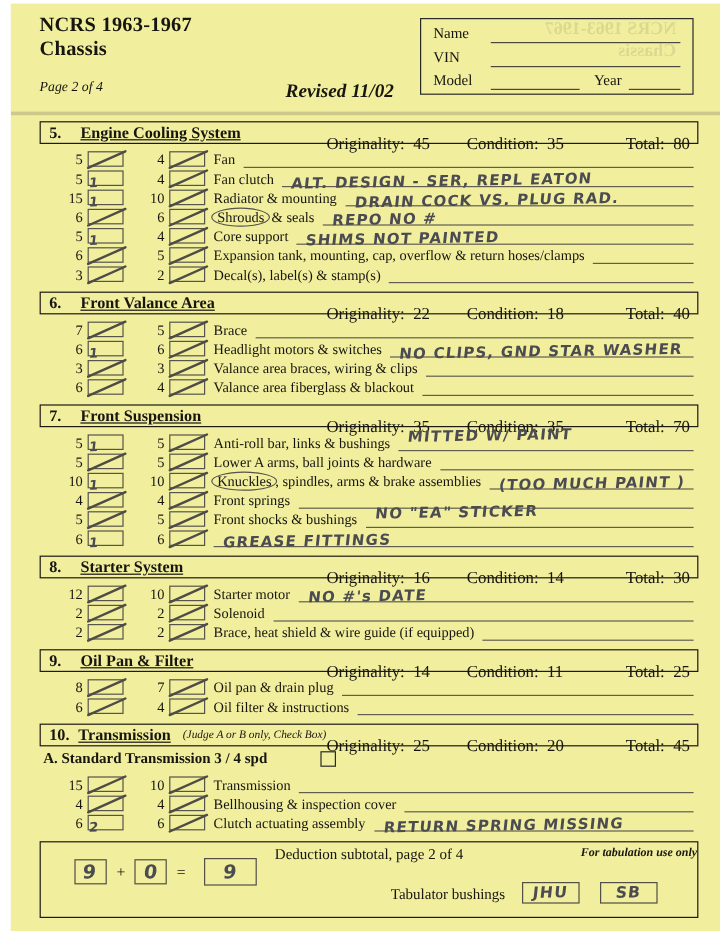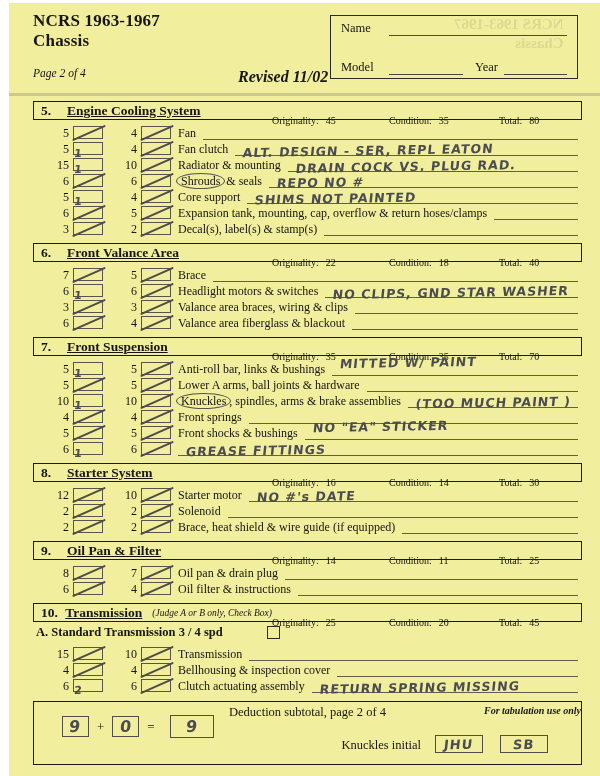--- a/index.html
+++ b/index.html
@@ -8,41 +8,41 @@
   .paper{position:absolute;left:9px;top:3px;right:0;bottom:0;background:#f1ee9e;
          padding:8px 18px 0 24px;overflow:hidden;box-sizing:border-box;}
 
   
   .hdr{position:relative;height:78px;}
   .ghost{position:absolute;right:18px;top:4px;transform:scaleX(-1);opacity:.10;
          font-weight:bold;font-size:15px;line-height:19px;color:#222;text-align:left;}
   .t1,.t2{font-weight:bold;font-size:17px;line-height:20px;letter-spacing:.2px;}
   .pg{font-style:italic;font-size:11.5px;margin-top:16px;}
   .revised{position:absolute;left:205px;top:57px;font-style:italic;font-weight:bold;font-size:16px;}
-  .idbox{position:absolute;right:4px;top:4px;width:248px;height:64px;border:1.6px solid #2a2a26;
+  .idbox{position:absolute;right:4px;top:4px;width:228px;height:64px;border:1.6px solid #2a2a26;
          padding:3px 10px 3px 10px;box-sizing:border-box;display:flex;flex-direction:column;justify-content:space-between;}
   .idrow{display:flex;align-items:flex-end;height:17px;font-size:12.5px;}
   .idlab{width:44px;}
   .idline{flex:1;border-bottom:1px solid #4a483f;height:13px;margin-left:4px;}
   .idline.short{flex:0 0 74px;}
   .idlab.year{width:auto;margin-left:12px;margin-right:2px;}
 
   .grayrule{height:3px;background:rgba(110,108,95,.28);margin:4px -18px 0 -24px;}
 
   
   .section{margin-top:5px;}
   .sec-h{border:1.6px solid #1c1a15;display:flex;align-items:center;height:19px;
          padding:0 6px 0 7px;box-sizing:border-box;}
   .sec-no{font-weight:bold;font-size:13.5px;width:26px;}
   .sec-t{font-weight:bold;font-size:13.5px;white-space:nowrap;text-decoration:underline;}
   .sec-note{font-style:italic;font-size:9.5px;margin-left:10px;white-space:nowrap;}
-  .scores{margin-left:auto;display:flex;font-size:10px;margin-top:20px;}
+  .scores{margin-left:auto;display:flex;font-size:14px;margin-top:20px;}
   .score{display:flex;}
   .score .v{margin-left:7px;}
-  .s1{width:117px;} .s2{width:110px;} .s3{width:76px;}
+  .s1{width:117px;} .s2{width:110px;} .s3{width:76px;justify-content:flex-end;}
 
   .rows{padding:4px 2px 2px 10px;}
   .row{display:flex;align-items:flex-end;height:16px;}
   .num{width:26px;text-align:right;font-size:12px;padding-right:4px;line-height:14px;}
   .num2{margin-left:8px;}
   .mbox{width:30px;height:13px;border:1px solid #56544c;position:relative;margin-bottom:1px;
         box-sizing:border-box;flex:none;}
   .mark-check{position:absolute;left:-3px;top:5px;width:36px;height:2.2px;background:#4e4c44;
               border-radius:2px;transform:rotate(-24deg);}
   .mark-digit{display:block;text-align:center;font-size:11px;line-height:12px;}
@@ -91,20 +91,24 @@
     <div class="t2">Chassis</div>
     <div class="pg">Page 2 of 4</div>
     <div class="revised">Revised 11/02</div>
 
     <div class="idbox">
       <div class="idrow">
         <span class="idlab">Name</span>
         <span class="idline"></span>
       </div>
       <div class="idrow">
+        <span class="idlab">VIN</span>
+        <span class="idline"></span>
+      </div>
+      <div class="idrow">
         <span class="idlab">Model</span>
         <span class="idline short"></span>
         <span class="idlab year">Year</span>
         <span class="idline"></span>
       </div>
     </div>
   </div>
 
   <div class="grayrule"></div>
 
@@ -562,21 +566,21 @@
       <span class="tb tb-sm">
           <span class="hand big">0</span>
         </span>
       <span class="op">=</span>
       <span class="tb tb-lg">
           <span class="hand big">9</span>
         </span>
     </div>
     <div class="tab-title">For tabulation use only</div>
     <div class="tab-sub">Deduction subtotal, page 2 of 4</div>
-    <div class="tab-init-label">Knuckles initial</div>
+    <div class="tab-init-label">Tabulator bushings</div>
     <span class="tb init i1">
         <span class="hand">JHU</span>
       </span>
     <span class="tb init i2">
         <span class="hand">SB</span>
       </span>
   </div>
 
 </div>
 

